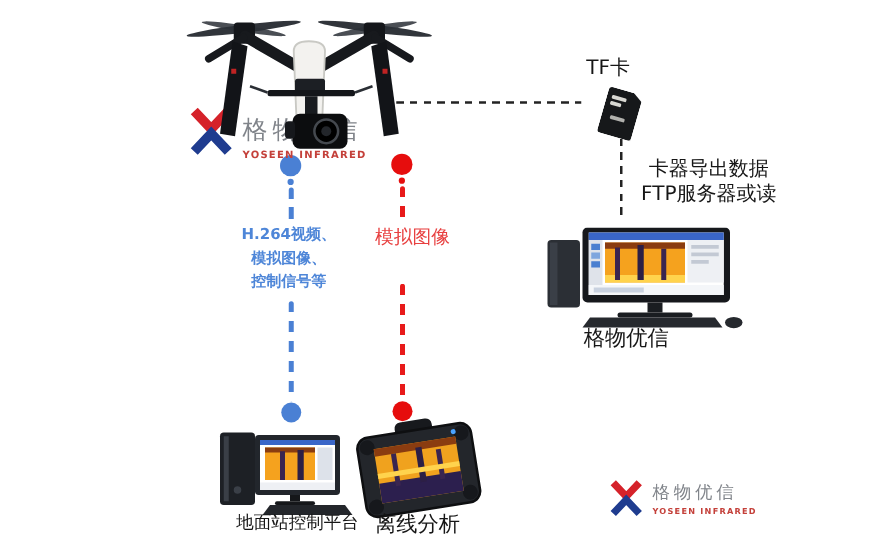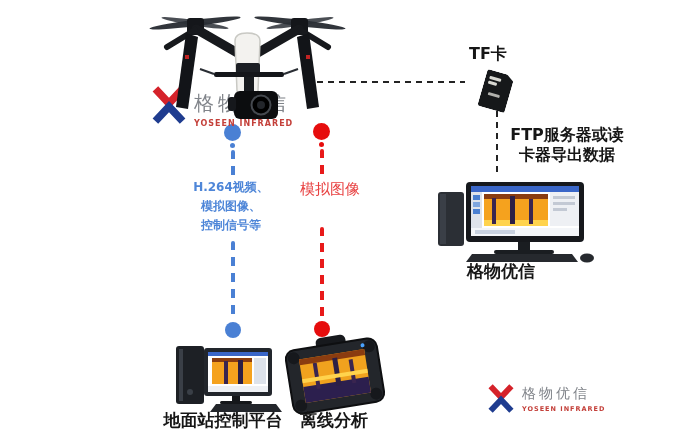--- a/index.html
+++ b/index.html
@@ -2,25 +2,25 @@
 <html><head>
 <meta charset="utf-8">
 <style>
   html,body{margin:0;padding:0;background:#fff;}
   .canvas{
     position:relative;width:700px;height:442px;background:#ffffff;overflow:hidden;
     font-family:"DejaVu Sans","Liberation Sans",sans-serif;
   }
   .abs{position:absolute;}
   
-  .lbl{position:absolute;font-weight:700;color:#161616;text-align:center;line-height:1.22;}
+  .lbl{position:absolute;font-weight:400;color:#161616;text-align:center;line-height:1.22;}
   .lbl-tf{left:469px;top:44px;width:48px;font-size:16px;text-align:left;}
   .lbl-ftp{left:508px;top:125px;width:118px;font-size:16px;line-height:20px;}
   .lbl-offline{left:440px;top:261px;width:122px;font-size:17px;}
-  .lbl-ground{left:147px;top:410px;width:152px;font-size:17px;}
+  .lbl-ground{left:162px;top:410px;width:152px;font-size:14px;}
   .lbl-monitor{left:273px;top:410px;width:122px;font-size:17px;}
   .lbl-blue{left:171px;top:178px;width:120px;font-size:12px;line-height:19px;color:#4E86D8;font-weight:600;}
   .lbl-red{left:290px;top:180px;width:80px;font-size:15px;line-height:19px;color:#E84040;font-weight:400;}
   
   .dash-h{position:absolute;height:2px;background:repeating-linear-gradient(to right,#232323 0 6px,transparent 6px 11px);}
   .dash-v{position:absolute;width:2px;background:repeating-linear-gradient(to bottom,#232323 0 6px,transparent 6px 11px);}
   .dash-v-blue{position:absolute;width:4px;border-radius:2px;background:repeating-linear-gradient(to bottom,#4A80D4 0 9px,transparent 9px 16px);}
   .dash-v-red{position:absolute;width:4px;border-radius:2px;background:repeating-linear-gradient(to bottom,#E81A1A 0 9px,transparent 9px 16px);}
   .pin{position:absolute;border-radius:50%;}
   .pin-blue{background:#4A80D4;}
@@ -103,22 +103,22 @@
   <div class="tfcard">
     <div class="body"></div>
     <div class="w1"></div>
       <div class="w2"></div>
       <div class="w3"></div>
   </div>
 
   <div class="dash-v" style="left:496px;top:111px;height:64px;"></div>
 
   <div class="lbl lbl-ftp">
+    <div>卡器导出数据</div>
     <div>FTP服务器或读</div>
-    <div>卡器导出数据</div>
   </div>
 
   <svg class="abs" style="left:432px;top:182px;" width="170" height="82" viewBox="0 0 170 82">
     <rect x="6" y="10" width="26" height="54" rx="3" fill="#2b2f35"></rect>
     <rect x="8" y="12" width="6" height="50" fill="#3a3f47"></rect>
     <rect x="34" y="0" width="118" height="60" rx="4" fill="#16181c"></rect>
     <rect x="39" y="4" width="108" height="50" fill="#ffffff"></rect>
     <rect x="39" y="4" width="108" height="6" fill="#3a66c8"></rect>
     <rect x="39" y="10" width="11" height="44" fill="#dfe3ea"></rect>
     <rect x="41" y="13" width="7" height="5" fill="#4a7fd0"></rect>

